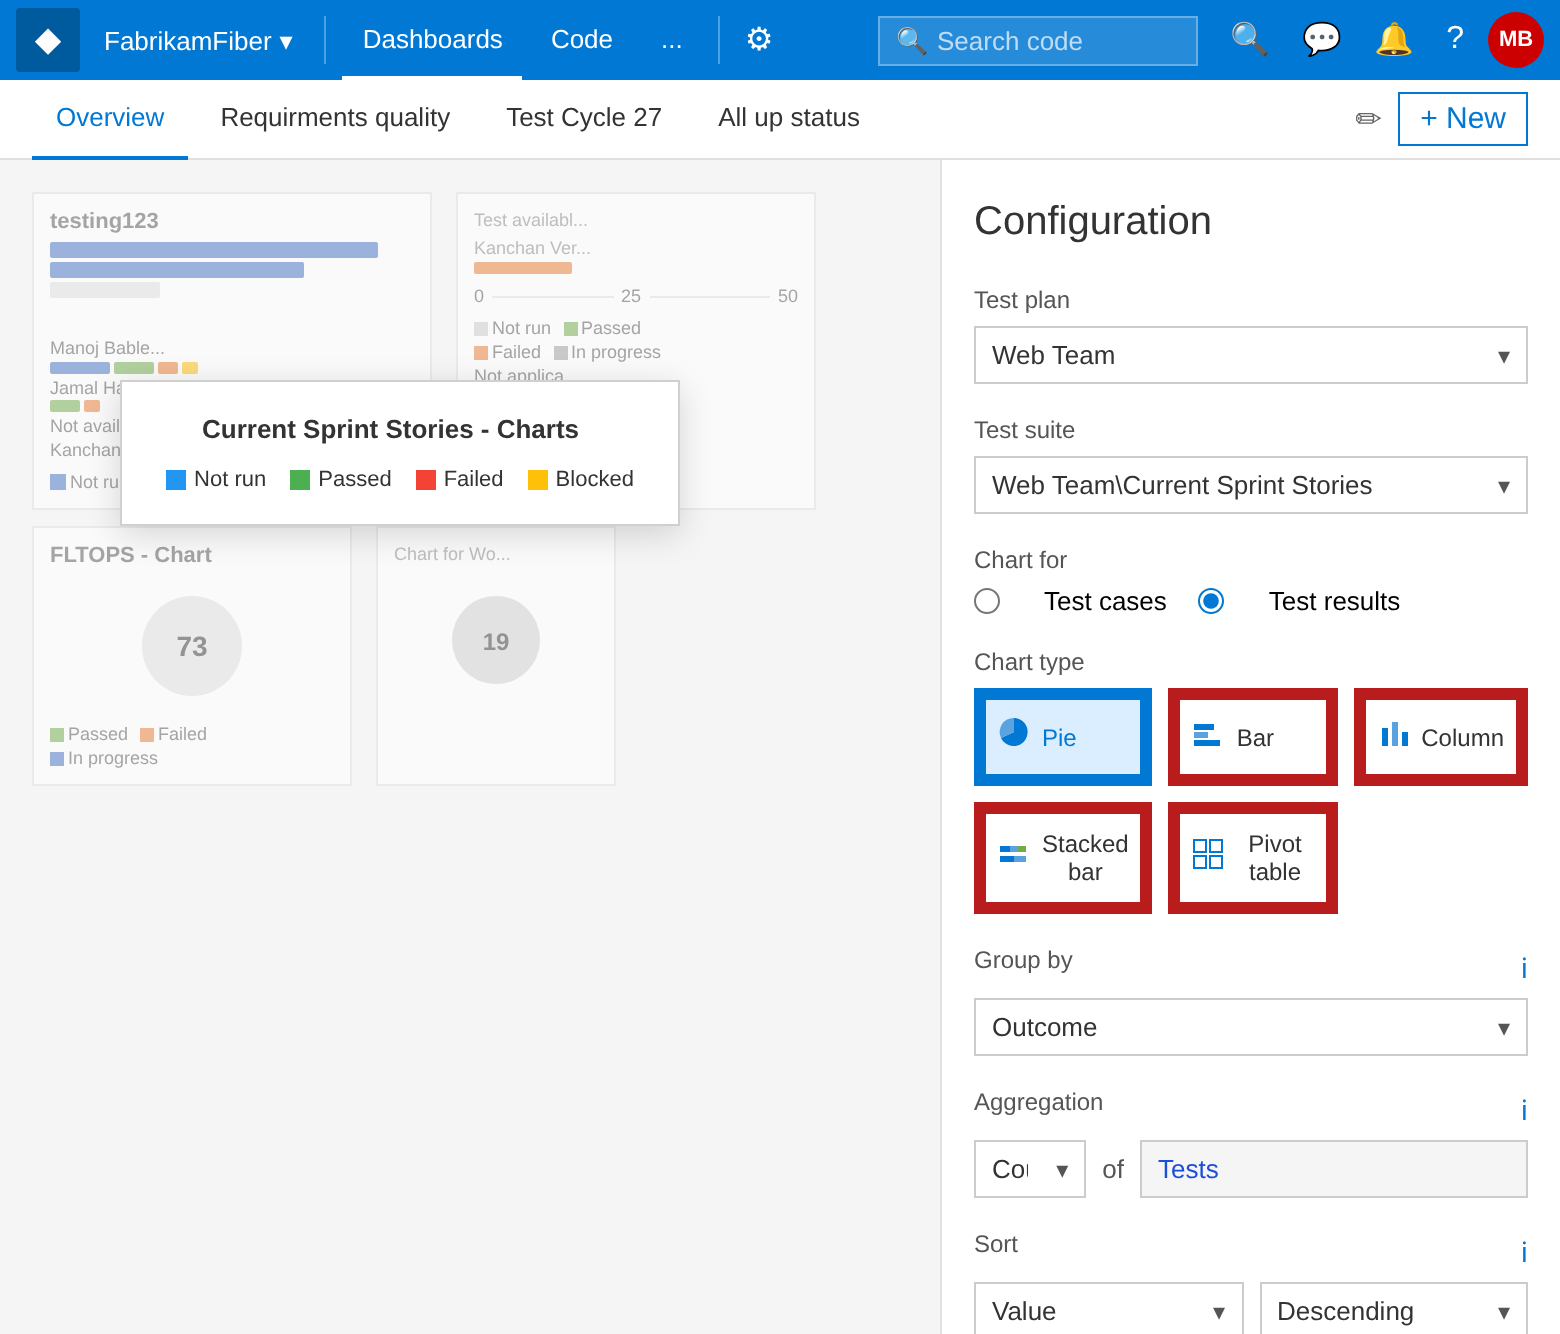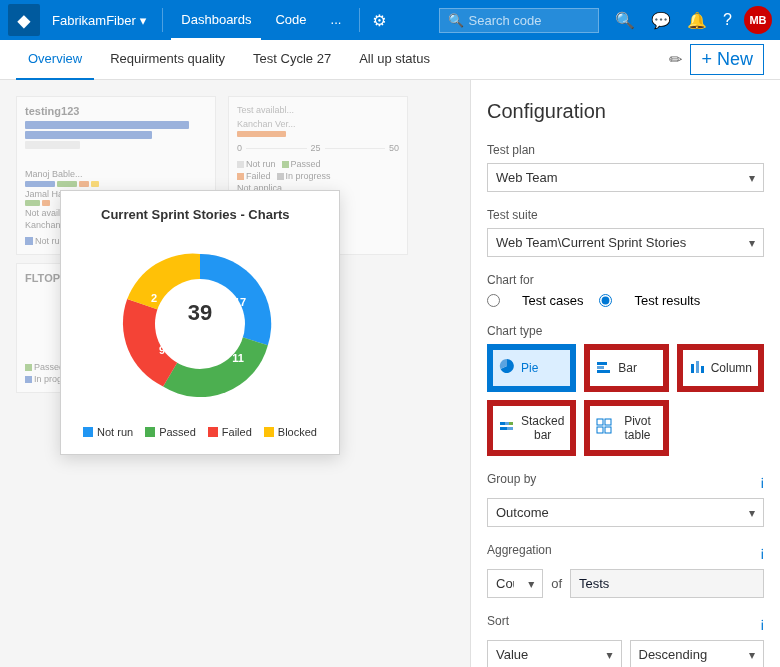--- a/index.html
+++ b/index.html
@@ -81,21 +81,21 @@
       border-bottom: 2px solid #0078d4;
       color: #0078d4;
     }
     .sub-nav-actions { margin-left: auto; display: flex; align-items: center; gap: 8px; }
     .sub-nav-icon { color: #666; cursor: pointer; font-size: 16px; }
     .btn-new {
       display: flex; align-items: center; gap: 4px;
       padding: 4px 10px;
       border: 1px solid #0078d4;
       color: #0078d4; background: white;
-      cursor: pointer; font-size: 18px;
+      cursor: pointer; font-size: 15px;
     }
 
     
     .main-area {
       display: flex;
       height: calc(667px - 80px);
     }
 
     
     .left-content {
@@ -211,21 +211,21 @@
     }
     .aggregation-select {
       flex: 1;
     }
     .of-label { color: #555; font-size: 13px; }
     .tests-input {
       flex: 1;
       border: 1px solid #ccc;
       padding: 6px 8px;
       font-size: 13px;
-      color: #0f172a;
+      color: #1d4ed8;
       background: #f5f5f5;
     }
 
     
     .sort-row {
       display: flex; gap: 8px;
     }
     .sort-row .select-wrapper {
       flex: 1;
     }
@@ -374,43 +374,20 @@
               <circle cx="30" cy="30" r="22" fill="#d0d0d0"></circle>
               <text x="30" y="35" text-anchor="middle" font-size="12" font-weight="bold" fill="#333">19</text>
             </svg>
           </div>
         </div>
       </div>
     </div>
 
     <div class="chart-popup">
       <div class="chart-popup-title">Current Sprint Stories - Charts</div>
-      <div class="donut-container">
-        <svg width="180" height="180" viewBox="0 0 180 180">
-
-          <circle cx="90" cy="90" r="70" fill="#e0e0e0"></circle>
-
-          <path d="M90,90 L90,20 A70,70 0 0,1 157.9,111.3 Z" fill="#2196f3"></path>
-
-          <path d="M90,90 L157.9,111.3 A70,70 0 0,1 53.1,152.4 Z" fill="#4caf50"></path>
-
-          <path d="M90,90 L53.1,152.4 A70,70 0 0,1 17.2,65.1 Z" fill="#f44336"></path>
-
-          <path d="M90,90 L17.2,65.1 A70,70 0 0,1 90,20 Z" fill="#ffc107"></path>
-
-          <circle cx="90" cy="90" r="45" fill="white"></circle>
-
-          <text x="90" y="86" text-anchor="middle" font-size="22" font-weight="bold" fill="#333">39</text>
-
-          <text x="130" y="72" text-anchor="middle" font-size="11" fill="white" font-weight="bold">17</text>
-          <text x="128" y="128" text-anchor="middle" font-size="11" fill="white" font-weight="bold">11</text>
-          <text x="52" y="120" text-anchor="middle" font-size="11" fill="white" font-weight="bold">9</text>
-          <text x="44" y="68" text-anchor="middle" font-size="11" fill="white" font-weight="bold">2</text>
-        </svg>
-      </div>
       <div class="legend-row">
         <div class="legend-item">
           <div class="legend-dot" style="background:#2196f3;"></div>
           <span>Not run</span>
         </div>
         <div class="legend-item">
           <div class="legend-dot" style="background:#4caf50;"></div>
           <span>Passed</span>
         </div>
         <div class="legend-item">

